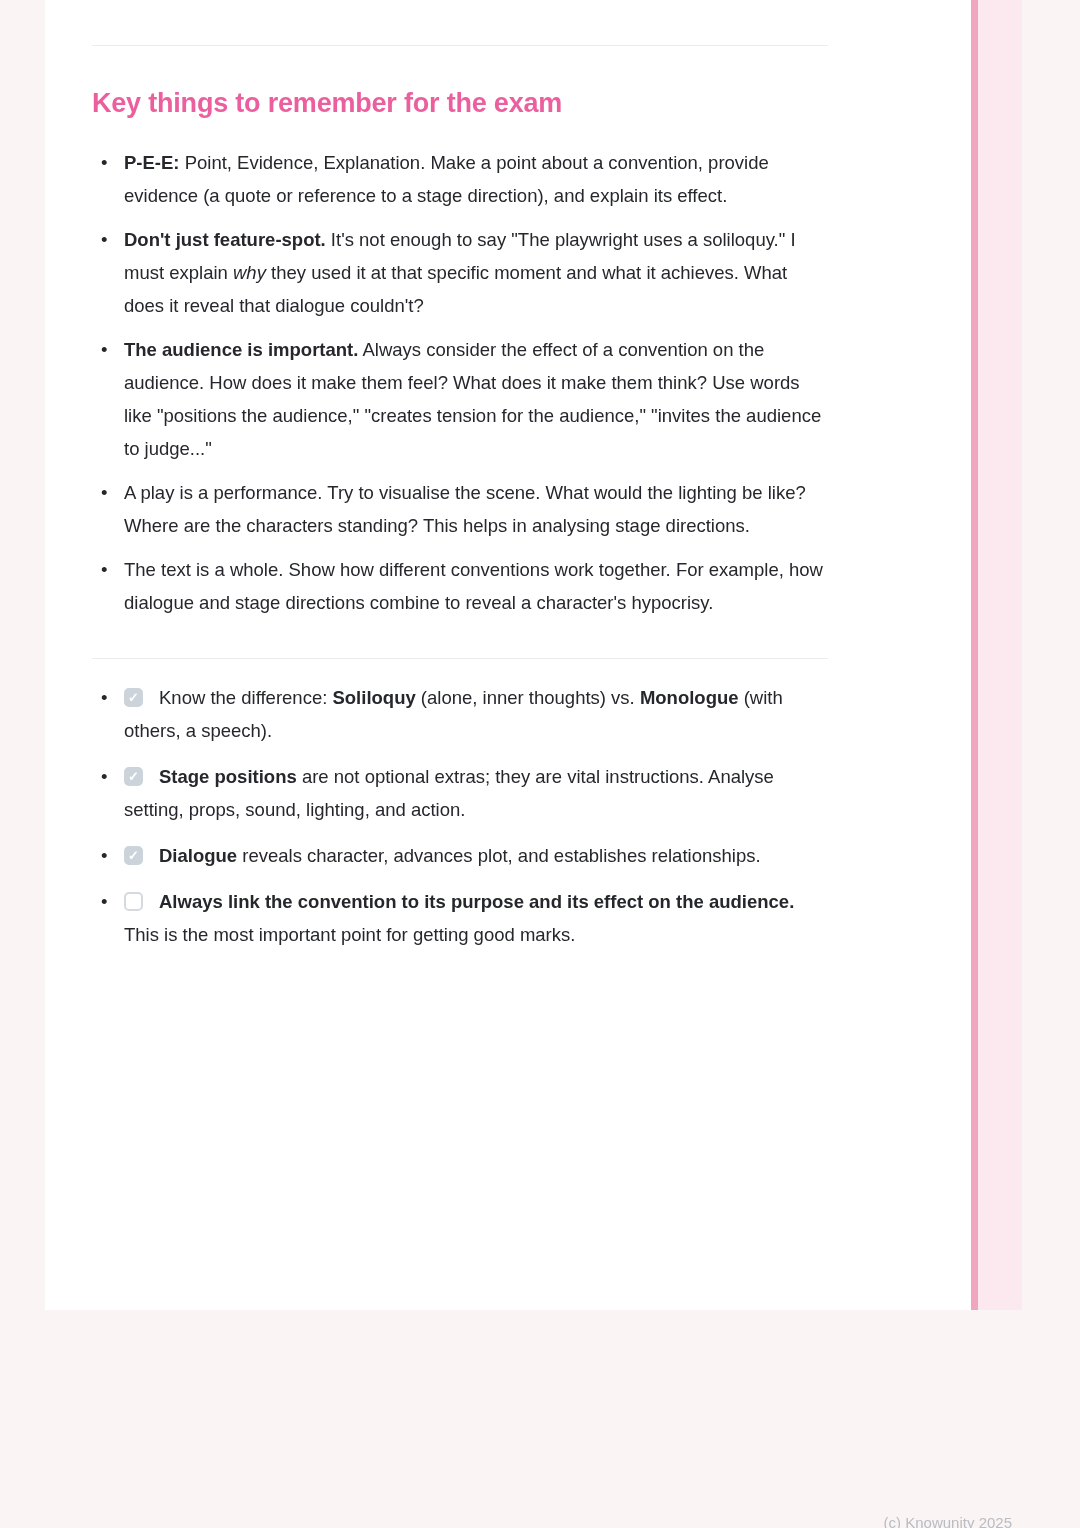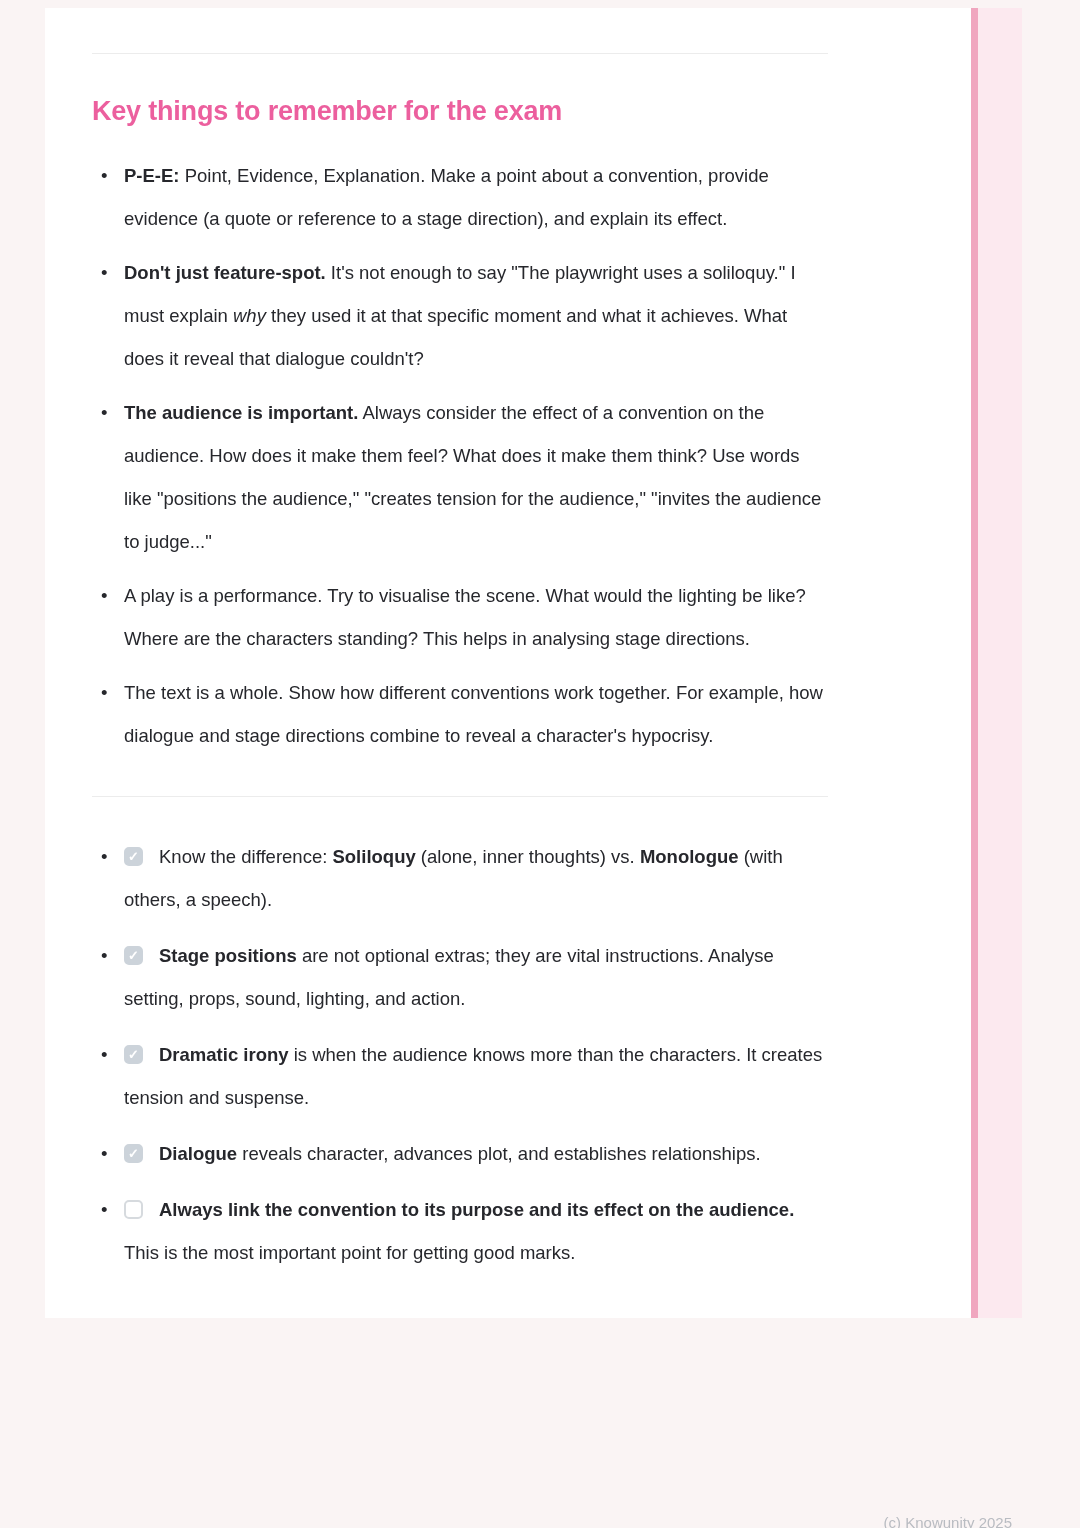--- a/index.html
+++ b/index.html
@@ -6,21 +6,21 @@
   html, body { width: 1080px; height: 1528px; }
   body {
     background: #faf4f4;
     font-family: "Liberation Sans", sans-serif;
     position: relative;
     overflow: hidden;
   }
   .card {
     position: absolute;
     left: 45px;
-    top: 8px;
+    top: 0;
     width: 977px;
     height: 1310px;
     background: #ffffff;
   }
   .stripe-line {
     position: absolute;
     top: 0;
     right: 44px;
     width: 7px;
     height: 100%;
@@ -45,26 +45,26 @@
   h1 {
     font-size: 27px;
     font-weight: 700;
     color: #ec5f9e;
     letter-spacing: -0.2px;
   }
   .h-key { margin-top: 42px; }
   .h-check { margin-top: 38px; }
   ul { list-style: none; }
   .bullet-list { margin-top: 27px; }
-  .check-list { margin-top: 38px; }
+  .check-list { margin-top: 22px; }
   li {
     position: relative;
     padding-left: 32px;
     font-size: 18.5px;
-    line-height: 43px;
+    line-height: 33px;
     color: #26272c;
     margin-bottom: 11px;
   }
   li::before {
     content: "\2022";
     position: absolute;
     left: 9px;
     top: 0;
     color: #26272c;
   }
@@ -126,20 +126,19 @@
         <li><span>A play is a performance. Try to visualise the scene. What would the lighting be like? Where are the characters standing? This helps in analysing stage directions.</span></li>
         <li><span>The text is a whole. Show how different conventions work together. For example, how dialogue and stage directions combine to reveal a character's hypocrisy.</span></li>
       </ul>
 
     <div class="section-divider"></div>
 
 
     <ul class="check-list">
         <li><span class="checkbox checked"></span><span>Know the difference: </span><span class="b">Soliloquy</span><span> (alone, inner thoughts) vs. </span><span class="b">Monologue</span><span> (with others, a speech).</span></li>
         <li><span class="checkbox checked"></span><span class="b">Stage positions</span><span> are not optional extras; they are vital instructions. Analyse setting, props, sound, lighting, and action.</span></li>
-        <li><span class="checkbox checked"></span><span class="b">Dramatic irony</span><span> is when the audience knows more than the characters. It creates tension and suspense.</span></li>
         <li><span class="checkbox checked"></span><span class="b">Dialogue</span><span> reveals character, advances plot, and establishes relationships.</span></li>
         <li><span class="checkbox"></span><span class="b">Always link the convention to its purpose and its effect on the audience.</span><span> This is the most important point for getting good marks.</span></li>
       </ul>
   </div>
 </div>
 
 <div class="footer">(c) Knowunity 2025</div>
 
 </body></html>

